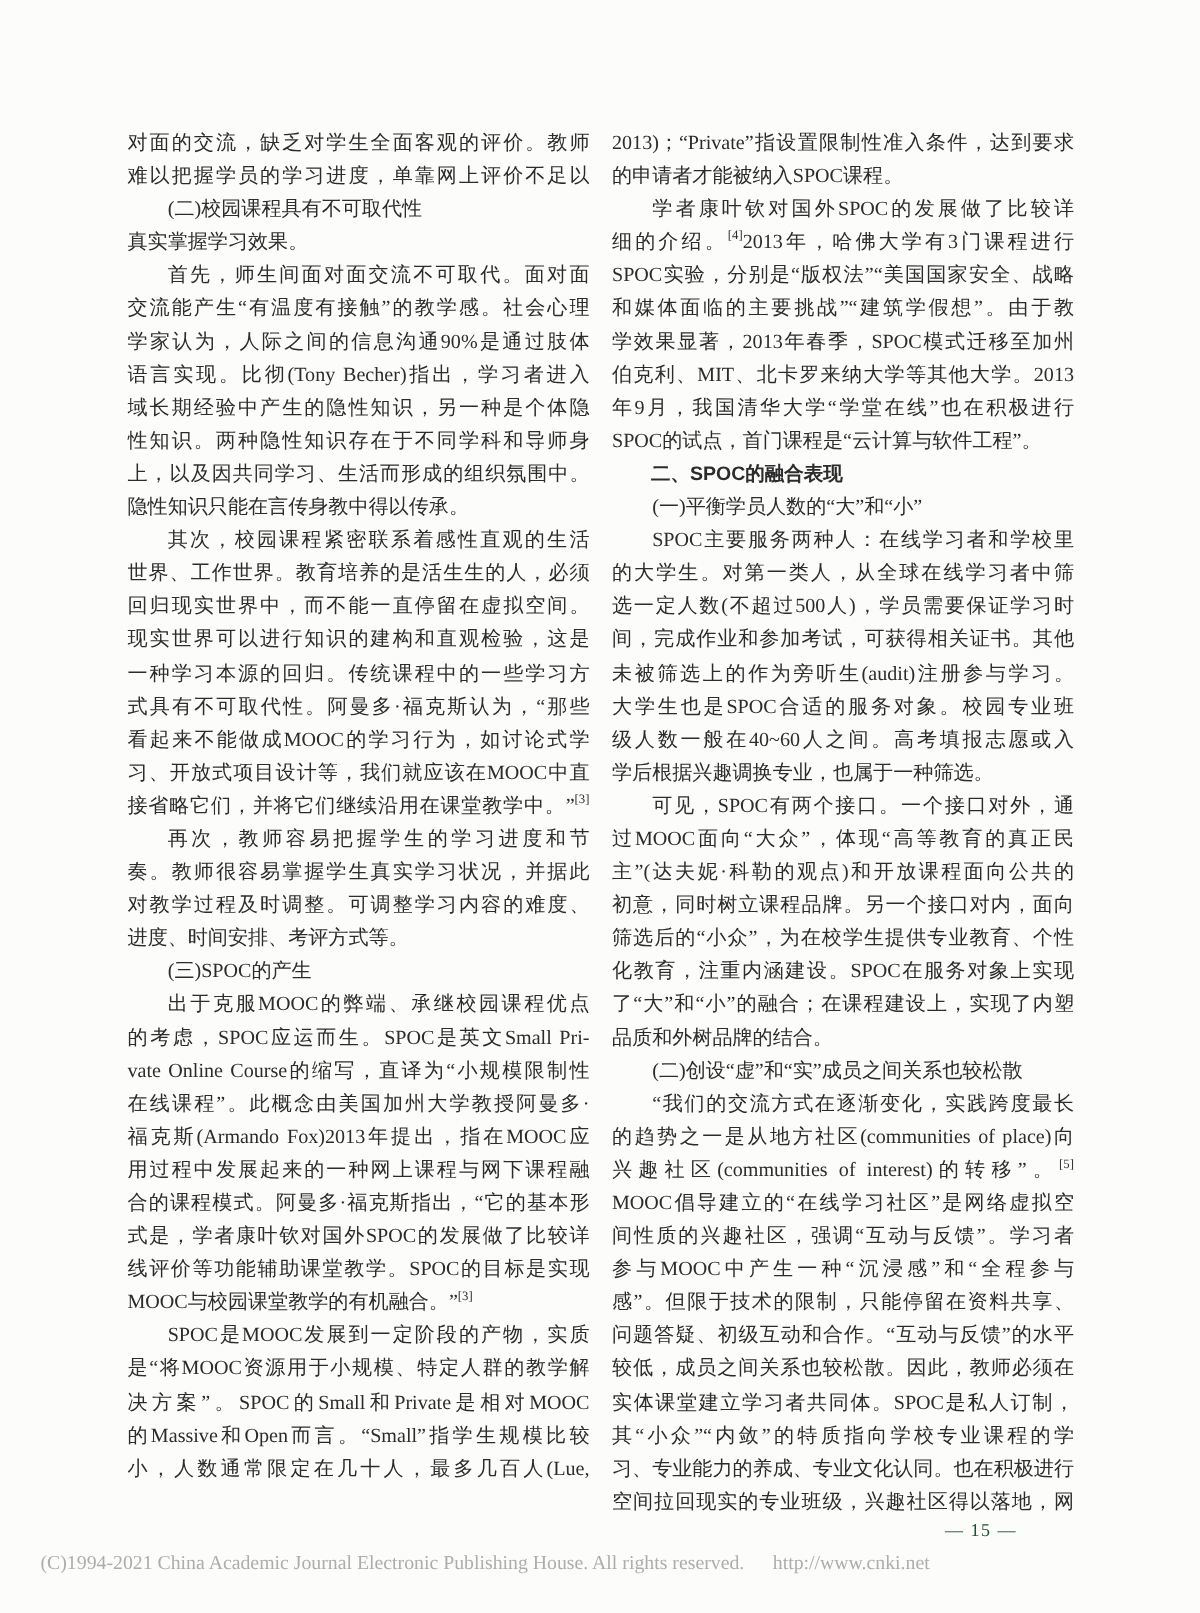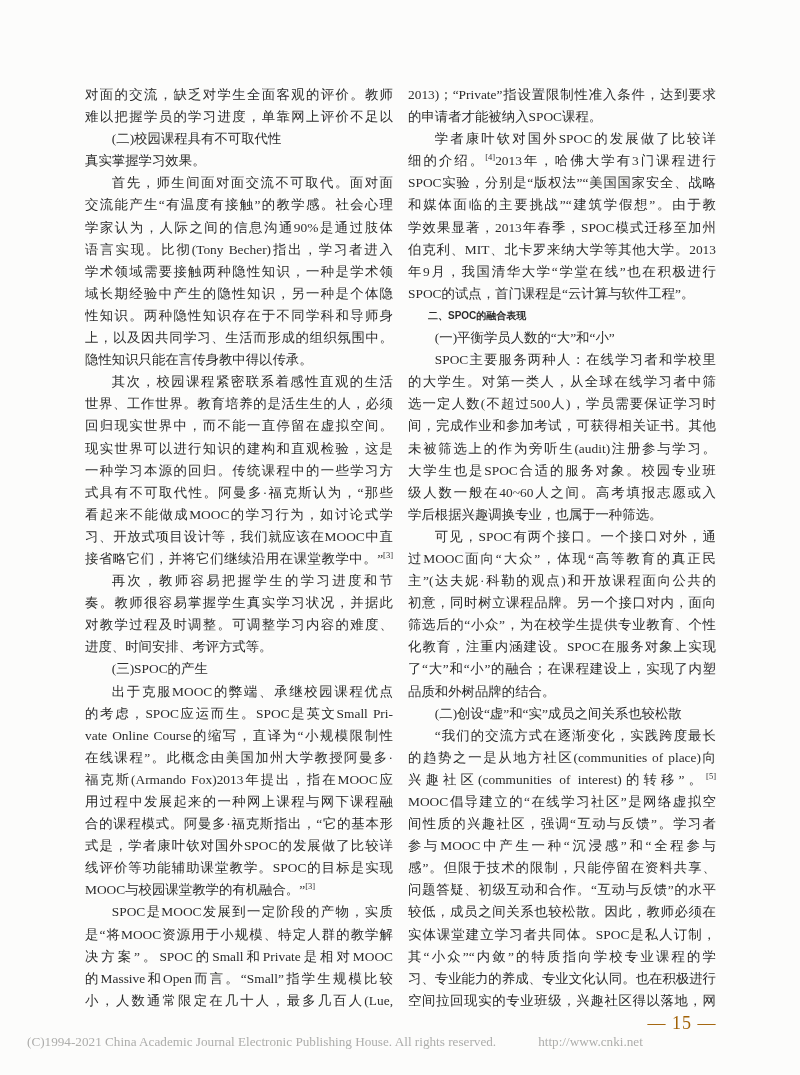--- a/index.html
+++ b/index.html
@@ -38,66 +38,65 @@
   }
   .s-full  { text-align-last: justify; }
   .s-start { text-indent: 2em; text-align-last: justify; }
   .s-end   { text-align-last: auto; }
   .s-sub   { text-indent: 2em; text-align-last: auto; }
   .s-head  {
     text-indent: 2em;
     text-align-last: auto;
     font-family: "Liberation Sans", "DejaVu Sans", sans-serif;
     font-weight: bold;
-    font-size: 10px;
+    font-size: 13px;
   }
   .line sup {
     font-size: 8.5px;
     line-height: 0;
     vertical-align: super;
     letter-spacing: 0;
   }
   .page-number {
     position: absolute;
     top: 1013px;
     left: 630px;
     width: 104px;
-    text-align: center;
-    font-size: 18px;
-    color: #a16207;
+    text-align: left;
+    font-size: 12px;
+    color: #14532d;
     letter-spacing: 1px;
   }
   .footer {
     position: absolute;
     top: 1034px;
     left: 27px;
     width: 760px;
     font-size: 13.2px;
     color: #adadab;
     white-space: nowrap;
   }
   .footer .url {
-    margin-left: 42px;
+    margin-left: 19px;
   }
 </style>
 </head>
 <body>
 
 <div class="page">
   <div class="text-columns">
     <div class="column" id="col-left">
         <div class="line s-full">对面的交流，缺乏对学生全面客观的评价。教师</div>
         <div class="line s-full">难以把握学员的学习进度，单靠网上评价不足以</div>
         <div class="line s-sub">(二)校园课程具有不可取代性</div>
         <div class="line s-end">真实掌握学习效果。</div>
         <div class="line s-start">首先，师生间面对面交流不可取代。面对面</div>
         <div class="line s-full">交流能产生“有温度有接触”的教学感。社会心理</div>
         <div class="line s-full">学家认为，人际之间的信息沟通90%是通过肢体</div>
         <div class="line s-full">语言实现。比彻(Tony Becher)指出，学习者进入</div>
-        <div class="line s-full">学术领域需要接触两种隐性知识，一种是学术领</div>
         <div class="line s-full">域长期经验中产生的隐性知识，另一种是个体隐</div>
         <div class="line s-full">性知识。两种隐性知识存在于不同学科和导师身</div>
         <div class="line s-full">上，以及因共同学习、生活而形成的组织氛围中。</div>
         <div class="line s-end">隐性知识只能在言传身教中得以传承。</div>
         <div class="line s-start">其次，校园课程紧密联系着感性直观的生活</div>
         <div class="line s-full">世界、工作世界。教育培养的是活生生的人，必须</div>
         <div class="line s-full">回归现实世界中，而不能一直停留在虚拟空间。</div>
         <div class="line s-full">现实世界可以进行知识的建构和直观检验，这是</div>
         <div class="line s-full">一种学习本源的回归。传统课程中的一些学习方</div>
         <div class="line s-full">式具有不可取代性。阿曼多·福克斯认为，“那些</div>

